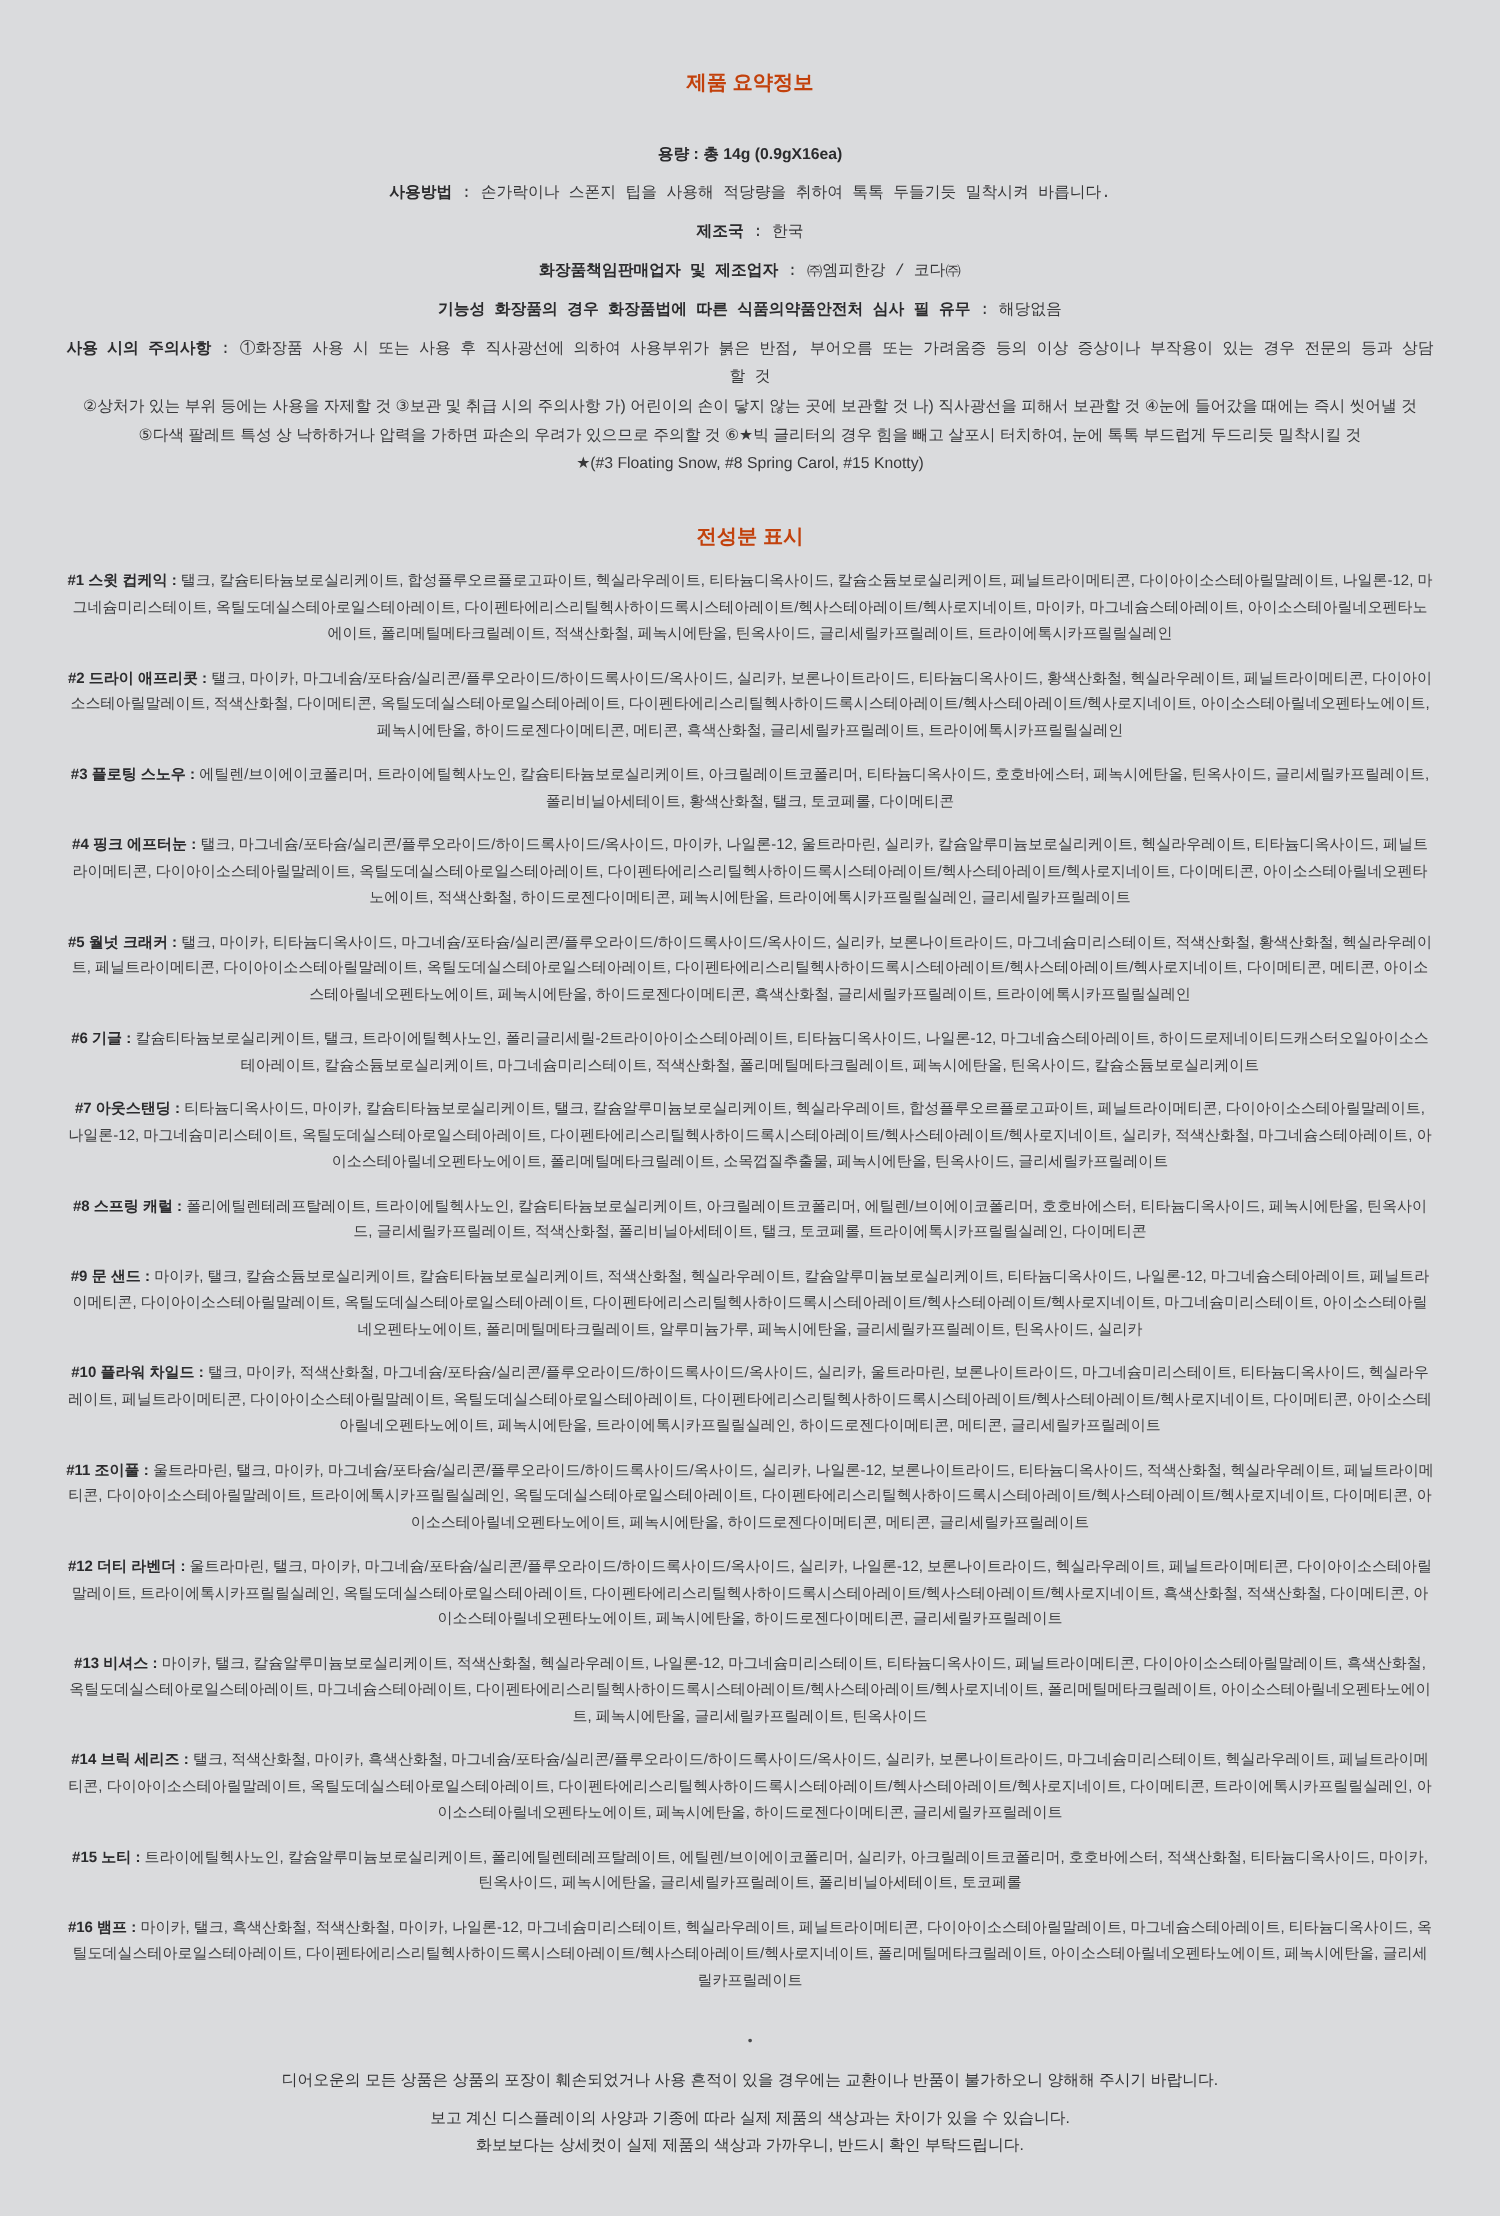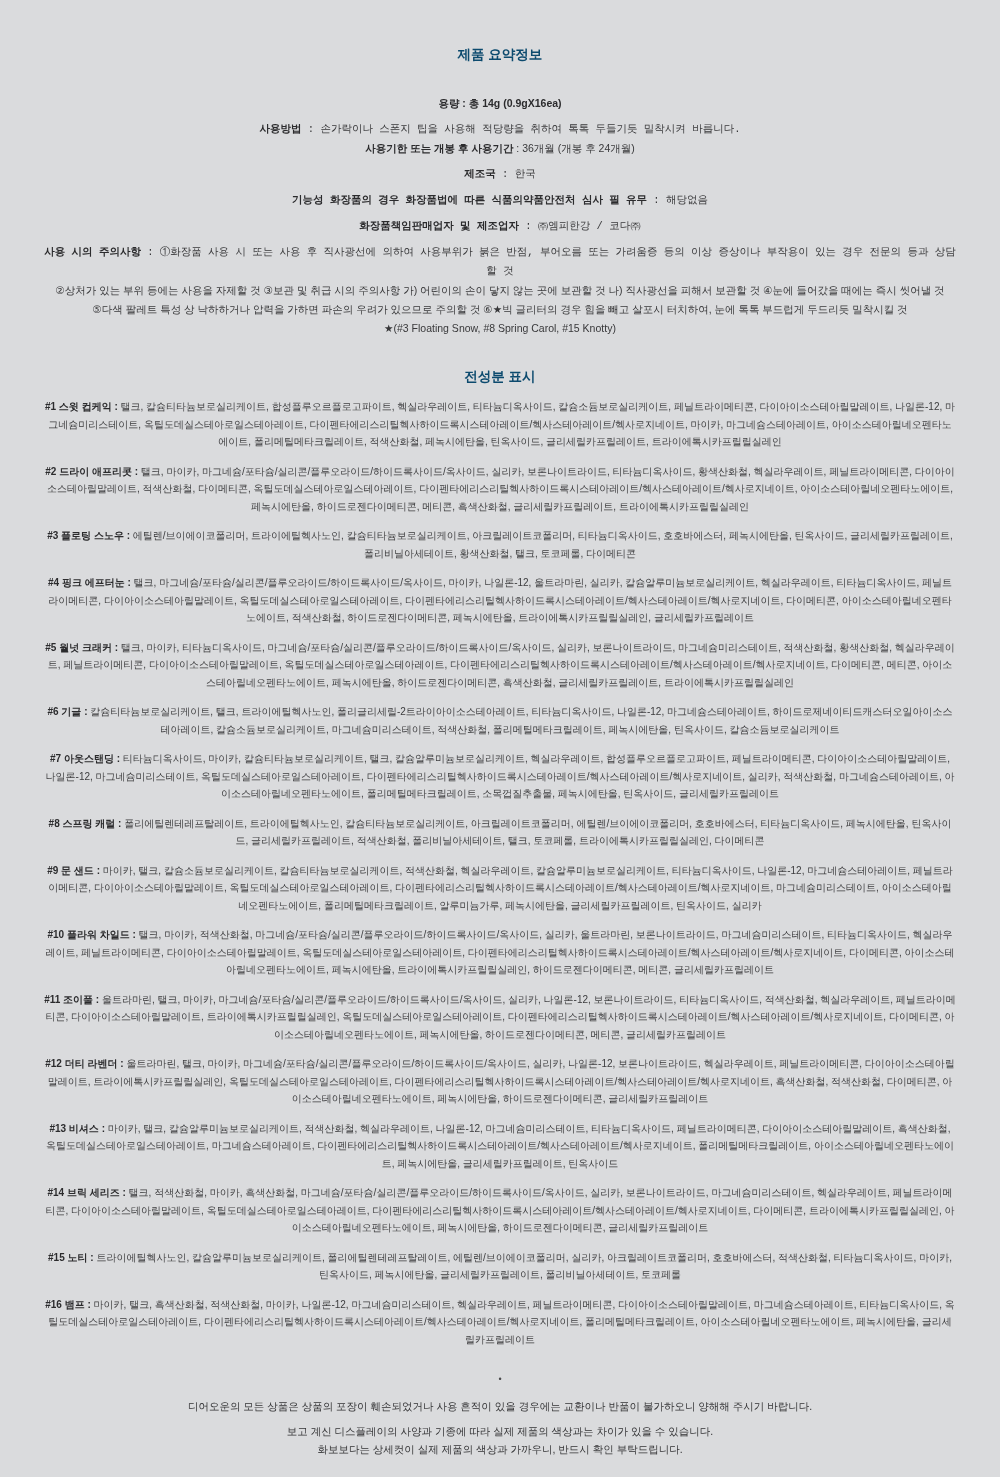--- a/index.html
+++ b/index.html
@@ -3,21 +3,21 @@
 <meta charset="utf-8">
 <style>
   html,body{margin:0;padding:0;}
   body{
     width:1000px;height:1477px;overflow:hidden;
     background:#dadbdd;
     font-family:"Liberation Sans","DejaVu Sans",sans-serif;
     color:#38383a;
   }
   .page{box-sizing:border-box;width:100%;height:100%;padding:46px 44px 0;text-align:center;}
-  h1,h2{font-size:13.5px;font-weight:bold;color:#0c4a6e;margin:0;letter-spacing:0;}
+  h1,h2{font-size:13.5px;font-weight:bold;color:#c2410c;margin:0;letter-spacing:0;}
   h1{margin-bottom:30px;}
   h2{margin:30px 0 4px;}
   .summary p{font-size:10.5px;line-height:19px;margin:0;word-break:break-all;}
   .summary p.gap{margin-top:7px;font-family:Liberation Mono, monospace;}
   .b{font-weight:bold;color:#2b2b2d;}
   .ingredients p{font-size:10px;line-height:17.5px;margin:12px 0 6px;word-break:break-all;color:#3c3c3e;}
   .footer{margin-top:26px;}
   .footer p{margin:0;}
   .bullet{font-size:9px;color:#4a4a4c;margin-bottom:13px !important;}
   .bullet.b2{margin-top:40px !important;margin-bottom:16px !important;}
@@ -27,24 +27,23 @@
 </head>
 <body>
 
 <div class="page">
 
   <h1>제품 요약정보</h1>
 
   <div class="summary" id="summary">
       <p class=""><span class="b">용량 : 총 14g (0.9gX16ea)</span></p>
       <p class="gap"><span class="b">사용방법</span><span> : 손가락이나 스폰지 팁을 사용해 적당량을 취하여 톡톡 두들기듯 밀착시켜 바릅니다.</span></p>
-      <p class=""><span class="b">사용기한 또는 개봉 후 사용기간</span><span> : 36개월 (개봉 후 24개월)</span></p>
       <p class="gap"><span class="b">제조국</span><span> : 한국</span></p>
+      <p class="gap"><span class="b">화장품책임판매업자 및 제조업자</span><span> : ㈜엠피한강 / 코다㈜</span></p>
       <p class="gap"><span class="b">기능성 화장품의 경우 화장품법에 따른 식품의약품안전처 심사 필 유무</span><span> : 해당없음</span></p>
-      <p class="gap"><span class="b">화장품책임판매업자 및 제조업자</span><span> : ㈜엠피한강 / 코다㈜</span></p>
       <p class="gap"><span class="b">사용 시의 주의사항</span><span> : ①화장품 사용 시 또는 사용 후 직사광선에 의하여 사용부위가 붉은 반점, 부어오름 또는 가려움증 등의 이상 증상이나 부작용이 있는 경우 전문의 등과 상담할 것</span></p>
       <p class=""><span>②상처가 있는 부위 등에는 사용을 자제할 것  ③보관 및 취급 시의 주의사항 가) 어린이의 손이 닿지 않는 곳에 보관할 것 나) 직사광선을 피해서 보관할 것 ④눈에 들어갔을 때에는 즉시 씻어낼 것</span></p>
       <p class=""><span>⑤다색 팔레트 특성 상 낙하하거나 압력을 가하면 파손의 우려가 있으므로 주의할 것 ⑥★빅 글리터의 경우 힘을 빼고 살포시 터치하여, 눈에 톡톡 부드럽게 두드리듯 밀착시킬 것</span></p>
       <p class=""><span>★(#3 Floating Snow, #8 Spring Carol, #15 Knotty)</span></p>
     </div>
 
   <h2>전성분 표시</h2>
 
   <div class="ingredients" id="ingredients">
       <p><span class="b">#1 스윗 컵케익 : </span><span>탤크, 칼슘티타늄보로실리케이트, 합성플루오르플로고파이트, 헥실라우레이트, 티타늄디옥사이드, 칼슘소듐보로실리케이트, 페닐트라이메티콘, 다이아이소스테아릴말레이트, 나일론-12, 마그네슘미리스테이트, 옥틸도데실스테아로일스테아레이트, 다이펜타에리스리틸헥사하이드록시스테아레이트/헥사스테아레이트/헥사로지네이트, 마이카, 마그네슘스테아레이트, 아이소스테아릴네오펜타노에이트, 폴리메틸메타크릴레이트, 적색산화철, 페녹시에탄올, 틴옥사이드, 글리세릴카프릴레이트, 트라이에톡시카프릴릴실레인</span></p>

